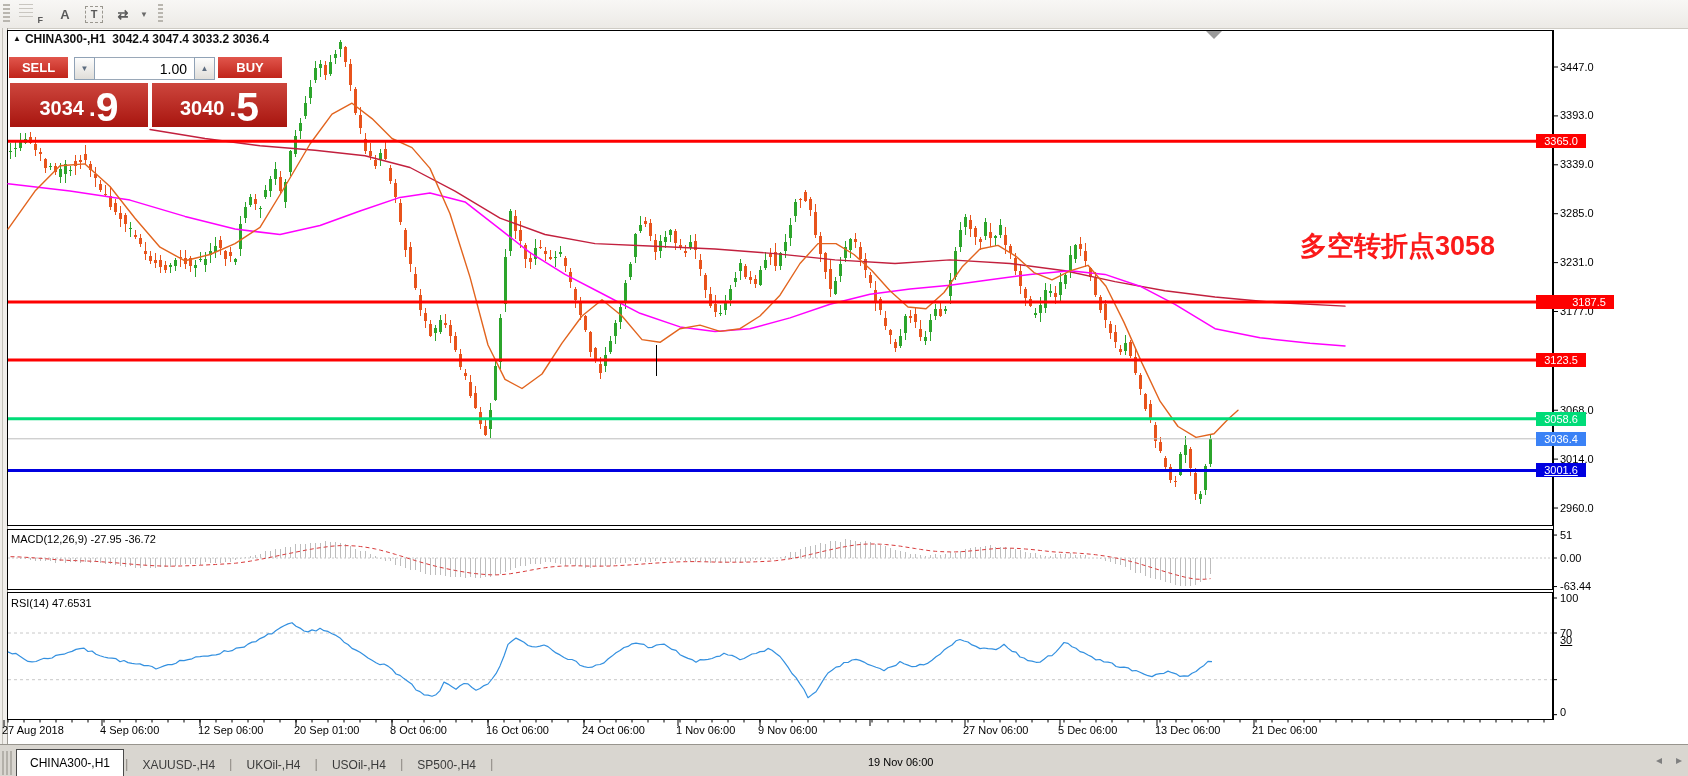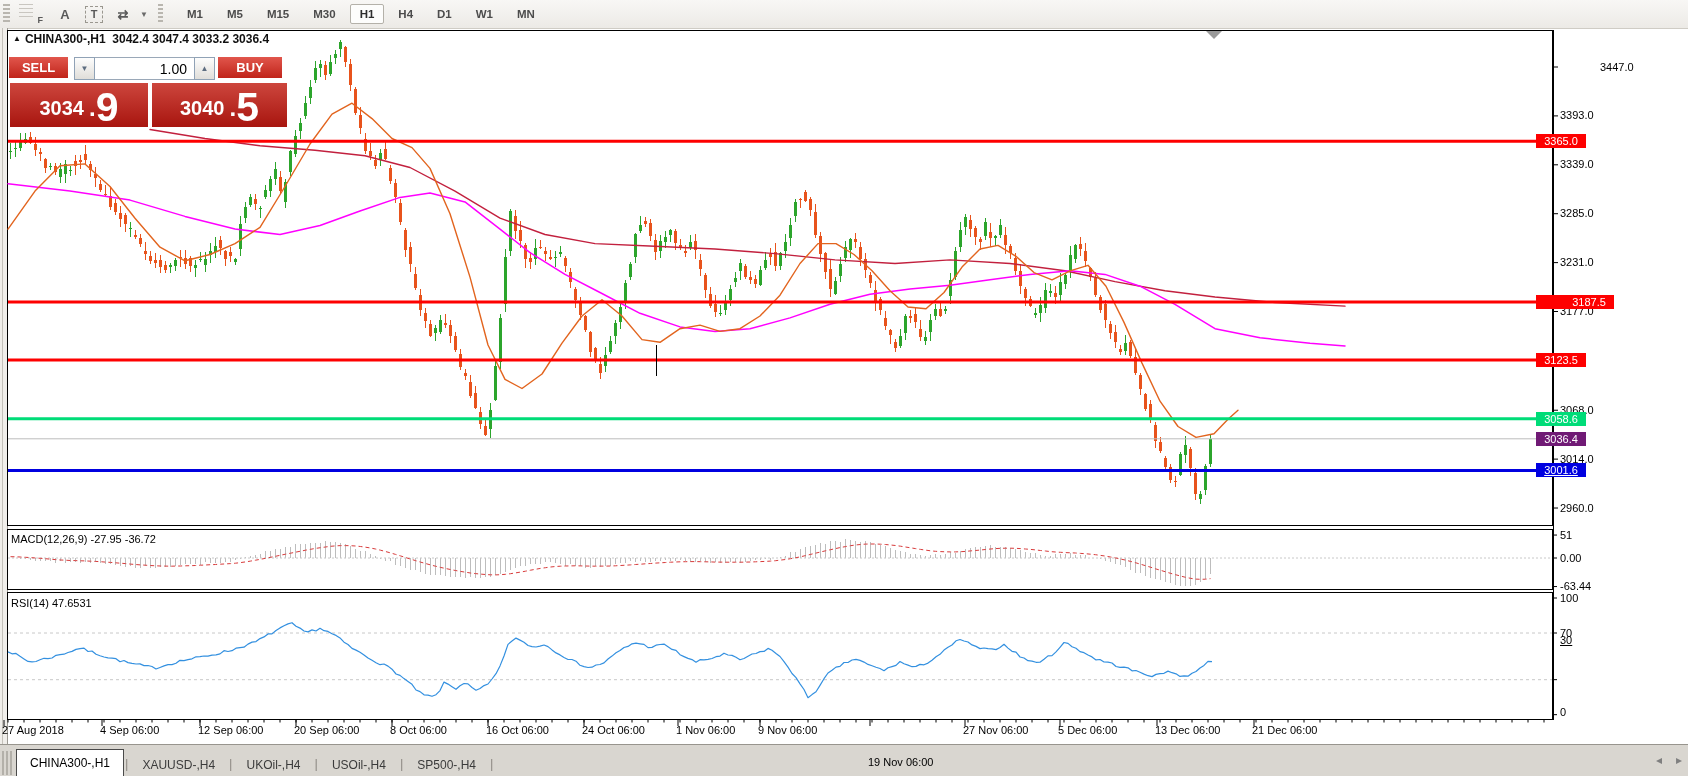--- a/index.html
+++ b/index.html
@@ -80,31 +80,20 @@
 <div id="app">
 
   <div id="toolbar">
     <div class="grip"></div>
     <span class="tool-icon icon-grid">F</span>
     <span class="tool-icon">A</span>
     <span class="tool-icon icon-tbox">T</span>
     <span class="tool-icon">⇄</span>
     <span class="caret">▼</span>
     <div class="vsep"></div>
-    <div id="tf-group">
-        <div class="tf-btn">M1</div>
-        <div class="tf-btn">M5</div>
-        <div class="tf-btn">M15</div>
-        <div class="tf-btn">M30</div>
-        <div class="tf-btn active">H1</div>
-        <div class="tf-btn">H4</div>
-        <div class="tf-btn">D1</div>
-        <div class="tf-btn">W1</div>
-        <div class="tf-btn">MN</div>
-      </div>
   </div>
 
   <div id="left-edge"></div>
   <svg id="chart-svg" width="1688" height="776" viewBox="0 0 1688 776">
       <g>
         <rect x="7.5" y="30.5" width="1545" height="495" fill="#fff" stroke="#000" stroke-width="1"></rect>
         <rect x="7.5" y="529.5" width="1545" height="60" fill="#fff" stroke="#000" stroke-width="1"></rect>
         <rect x="7.5" y="592.5" width="1545" height="127" fill="#fff" stroke="#000" stroke-width="1"></rect>
         <line x1="1553.5" y1="30" x2="1553.5" y2="720" stroke="#000" stroke-width="1"></line>
       </g>
@@ -1003,53 +992,54 @@
       <span class="p-dot">.</span>
       <span class="p-frac">9</span>
     </div>
     <div id="buy-price" class="price-box">
       <span class="p-int">3040</span>
       <span class="p-dot">.</span>
       <span class="p-frac">5</span>
     </div>
   </div>
 
+  <div id="annotation" style="color: rgb(251, 26, 26);">多空转折点3058</div>
 
   <div class="ind-label" style="left:11px;top:533px;">MACD(12,26,9) -27.95 -36.72</div>
   <div class="ind-label" style="left:11px;top:597px;">RSI(14) 47.6531</div>
 
   <div id="price-axis">
-      <div class="tick-label" style="left: 1560px; top: 61px; margin-left: 40px;">3447.0</div>
+      <div class="tick-label" style="left: 1560px; top: 61px;">3447.0</div>
       <div class="tick-label" style="left: 1560px; top: 109px;">3393.0</div>
       <div class="tick-label" style="left: 1560px; top: 158px;">3339.0</div>
       <div class="tick-label" style="left: 1560px; top: 207px;">3285.0</div>
       <div class="tick-label" style="left: 1560px; top: 256px;">3231.0</div>
       <div class="tick-label" style="left: 1560px; top: 305px;">3177.0</div>
       <div class="tick-label" style="left: 1560px; top: 404px;">3068.0</div>
       <div class="tick-label" style="left: 1560px; top: 453px;">3014.0</div>
       <div class="tick-label" style="left: 1560px; top: 502px;">2960.0</div>
       <div class="plabel" style="top: 134px; background: rgb(254, 0, 0);">3365.0</div>
       <div class="plabel" style="top: 295px; background: rgb(254, 0, 0); padding-left: 28px;">3187.5</div>
       <div class="plabel" style="top: 353px; background: rgb(254, 0, 0);">3123.5</div>
       <div class="plabel" style="top: 412px; background: rgb(0, 220, 120);">3058.6</div>
       <div class="plabel" style="top: 463px; background: rgb(0, 0, 224); text-decoration: underline;">3001.6</div>
-      <div class="plabel" style="top: 432px; background: #701a75;">3036.4</div>
+      <div class="plabel" style="top: 432px; background: #3b82f6;">3036.4</div>
       <div class="tick-label" style="left: 1560px; top: 529px;">51</div>
       <div class="tick-label" style="left: 1560px; top: 552px;">0.00</div>
       <div class="tick-label" style="left: 1560px; top: 580px;">-63.44</div>
       <div class="tick-label" style="left: 1560px; top: 592px;">100</div>
       <div class="tick-label" style="left: 1560px; top: 627px;">70</div>
       <div class="tick-label" style="left: 1560px; top: 634px; text-decoration: underline;">30</div>
       <div class="tick-label" style="left: 1560px; top: 706px;">0</div>
     </div>
   <div id="time-axis">
       <div class="time-label" style="left: 2px;">27 Aug 2018</div>
       <div class="time-label" style="left: 100px;">4 Sep 06:00</div>
       <div class="time-label" style="left: 198px;">12 Sep 06:00</div>
-      <div class="time-label" style="left: 294px;">20 Sep 06:00</div>
+      <div class="time-label" style="left: 294px;">20 Sep 01:00</div>
       <div class="time-label" style="left: 390px;">8 Oct 06:00</div>
       <div class="time-label" style="left: 486px;">16 Oct 06:00</div>
       <div class="time-label" style="left: 582px;">24 Oct 06:00</div>
       <div class="time-label" style="left: 676px;">1 Nov 06:00</div>
       <div class="time-label" style="left: 758px;">9 Nov 06:00</div>
       <div class="time-label" style="left: 868px; margin-top: 32px;">19 Nov 06:00</div>
       <div class="time-label" style="left: 963px;">27 Nov 06:00</div>
       <div class="time-label" style="left: 1058px;">5 Dec 06:00</div>
       <div class="time-label" style="left: 1155px;">13 Dec 06:00</div>
       <div class="time-label" style="left: 1252px;">21 Dec 06:00</div>

